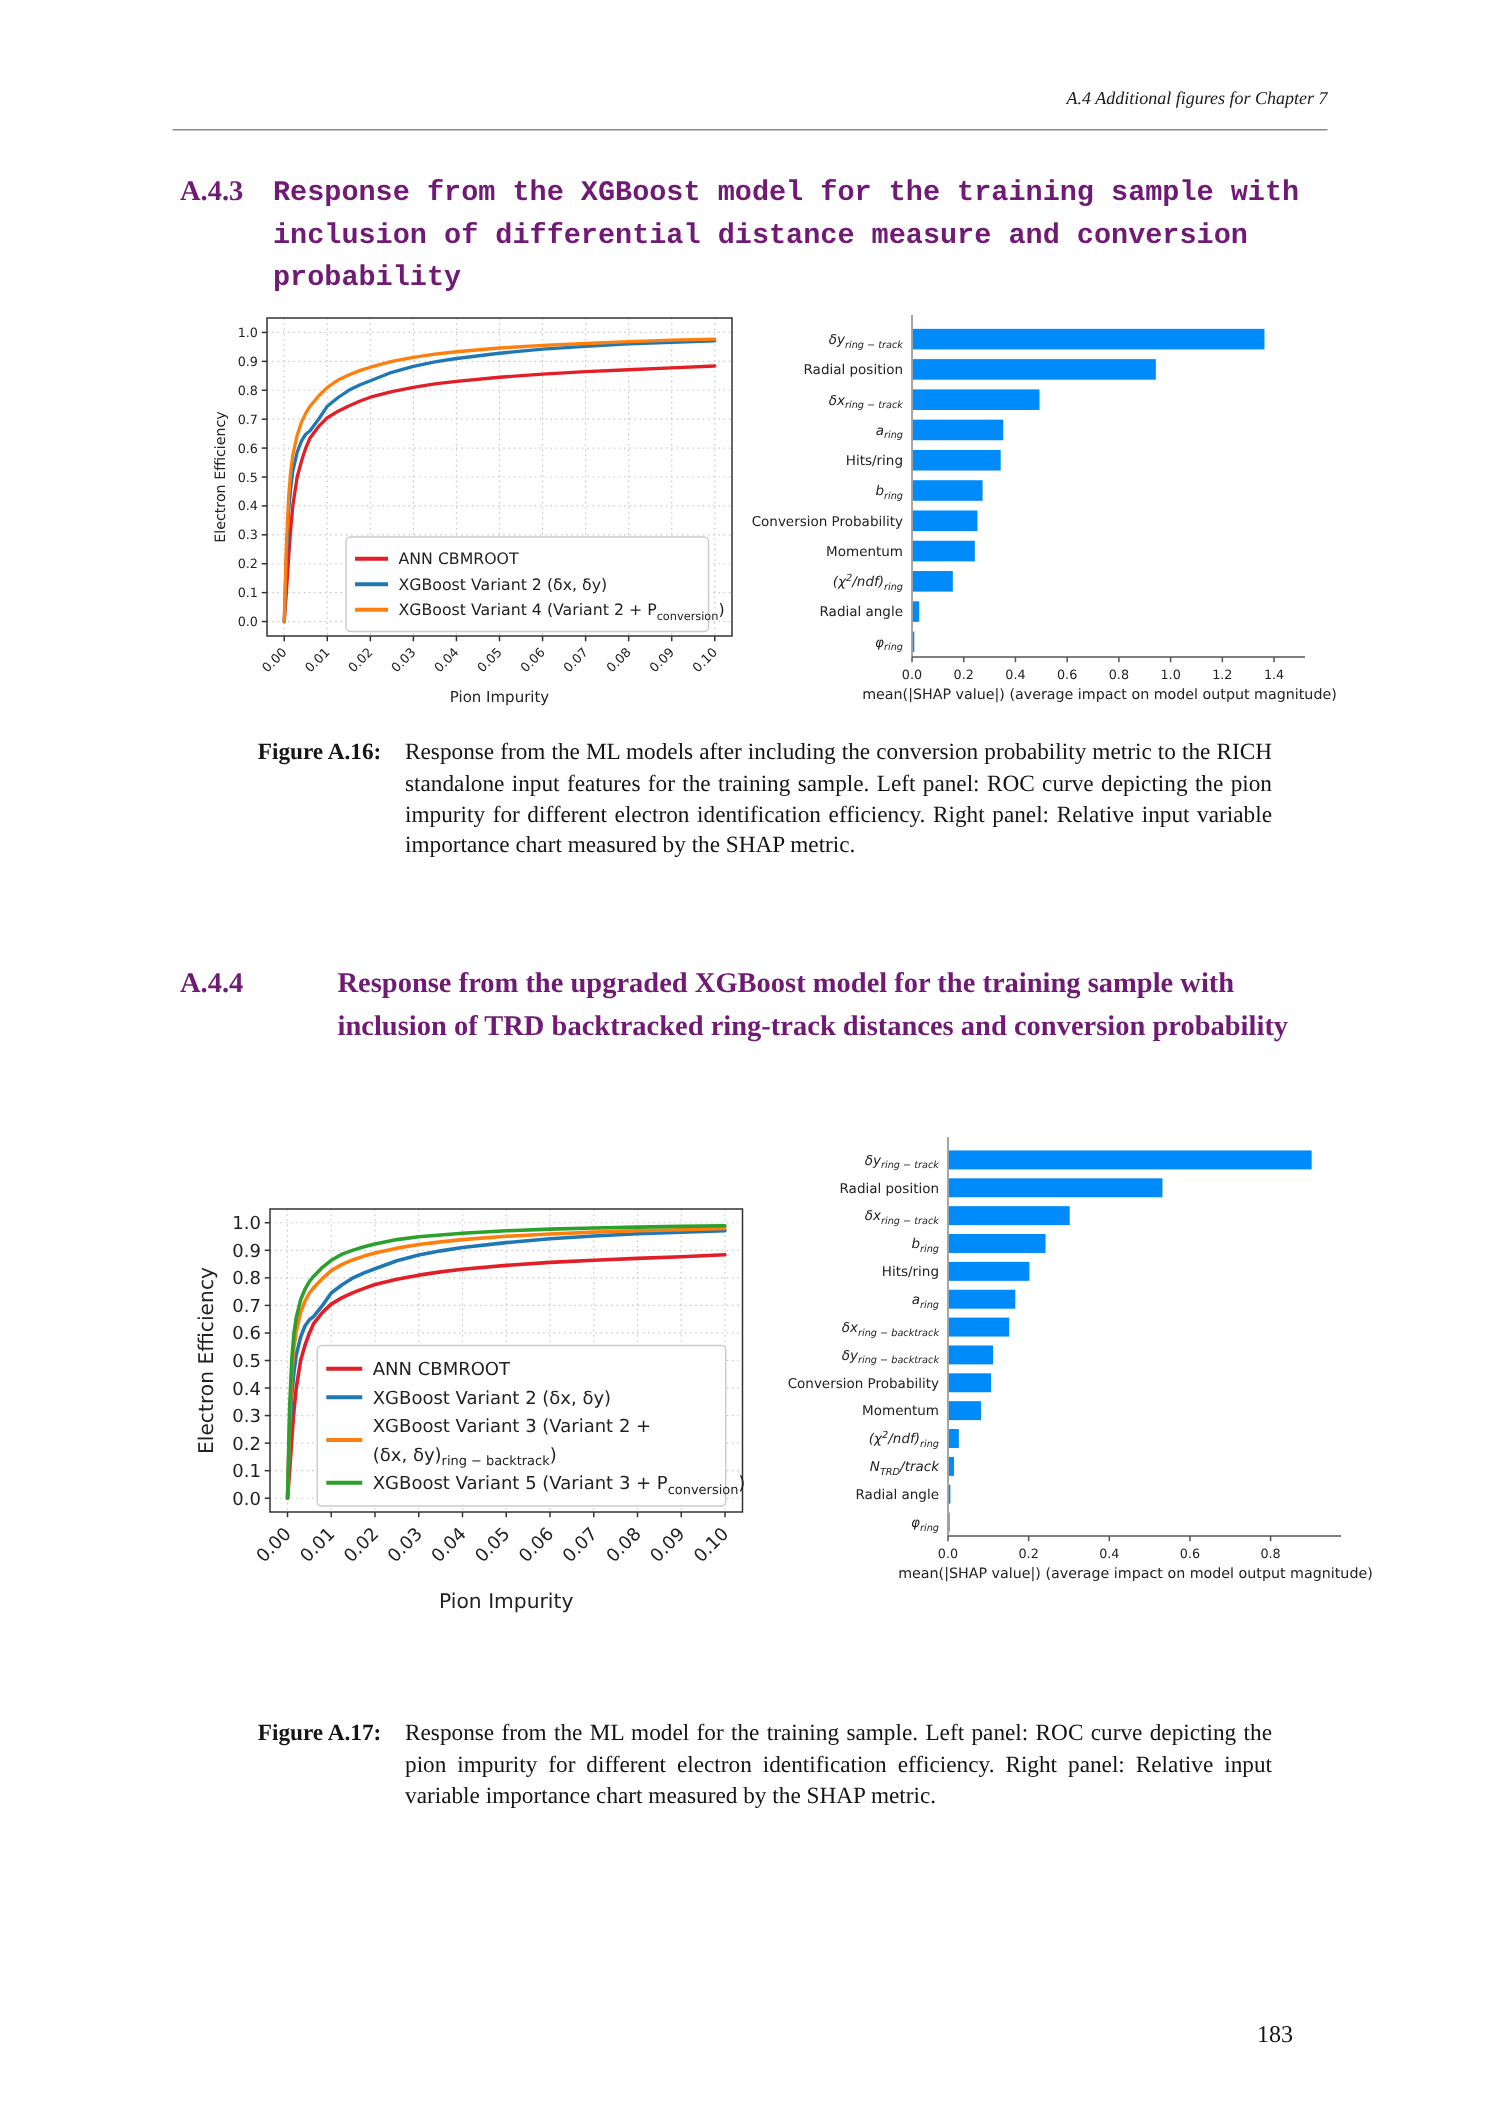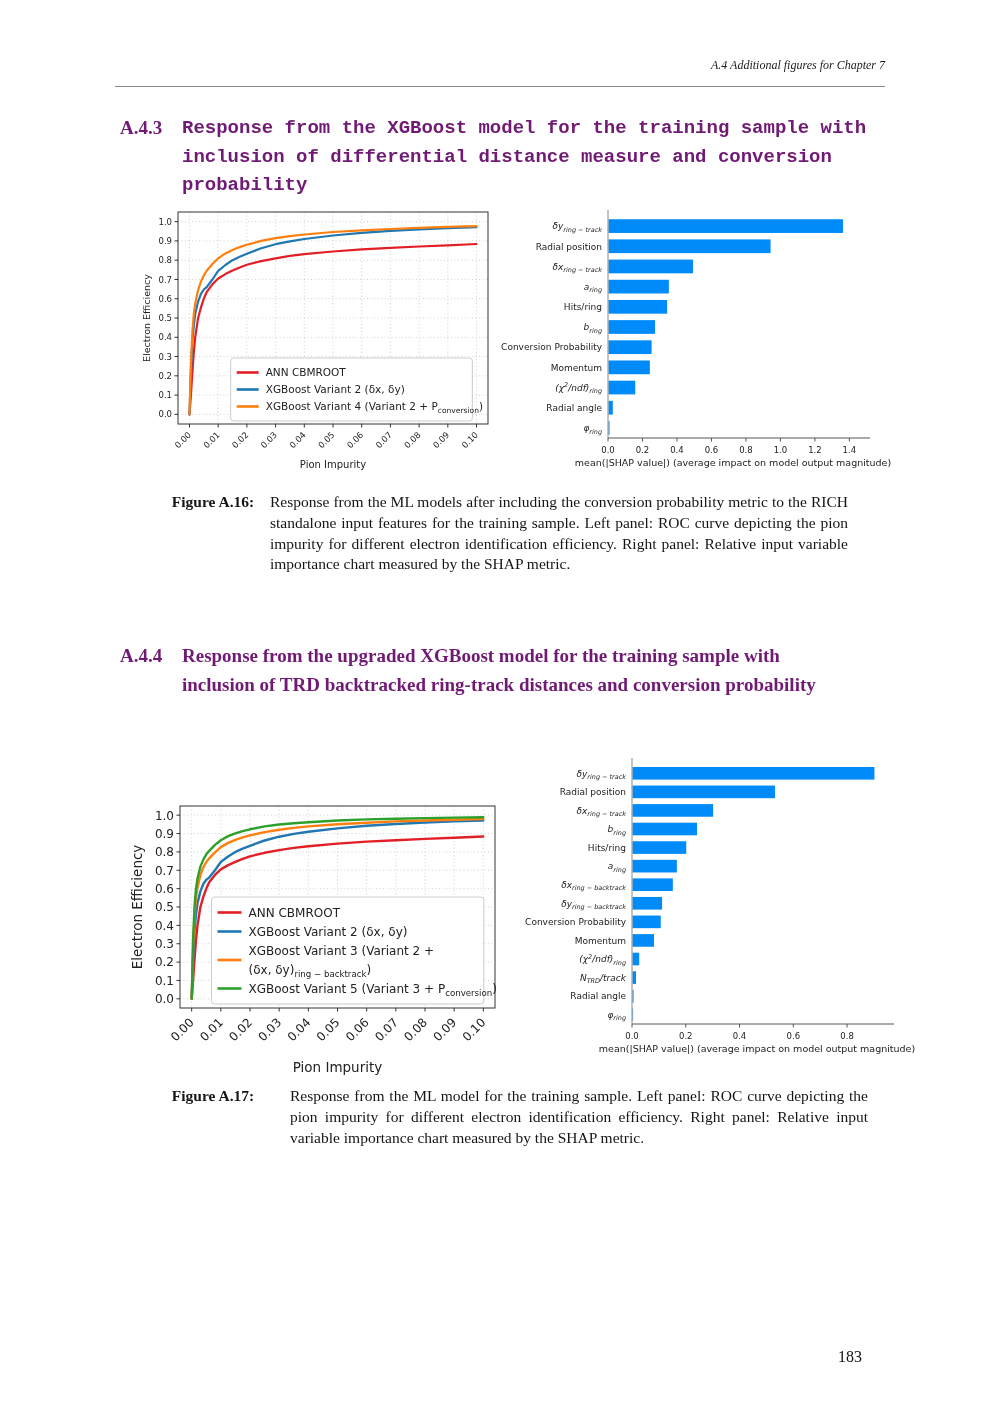--- a/index.html
+++ b/index.html
@@ -4,26 +4,26 @@
 <style>
   html,body{margin:0;padding:0;background:#ffffff;}
   .page{position:relative;width:1000px;height:1414px;background:#fff;overflow:hidden;
         font-family:"Liberation Serif",serif;color:#111;}
   .running-head{position:absolute;top:58px;left:115px;width:770px;text-align:right;
         font-style:italic;font-size:12px;color:#1a1a1a;}
   .head-rule{position:absolute;top:86px;left:115px;width:770px;border-top:1px solid #8a8a8a;height:0;}
   .sec{position:absolute;display:flex;font-weight:bold;font-size:19px;line-height:1.5;color:#701a75;}
   .sec .num{flex:none;width:62px;}
   #sec1{top:114px;left:120px;} #sec1 .ttl{width:690px;font-family:Liberation Mono, monospace;}
-  #sec2{top:642px;left:120px;} #sec2 .ttl{width:660px;}
+  #sec2{top:642px;left:120px;gap:43px;} #sec2 .ttl{width:660px;}
   .cap{position:absolute;display:flex;font-size:15.5px;line-height:1.34;color:#151515;}
   .cap .cap-label{flex:none;width:114px;font-weight:bold;text-align:center;}
   .cap .cap-text{width:578px;text-align:justify;}
   #cap1{top:492px;left:156px;}
-  #cap2{top:1086px;left:156px;gap:20px;}
+  #cap2{top:1146px;left:156px;}
   .pageno{position:absolute;top:1348px;left:838px;width:50px;font-size:16px;}
   svg.chart{position:absolute;overflow:visible;}
   #roc1{left:138px;top:196px;}
   #shap1{left:505px;top:198px;}
   #roc2{left:128px;top:788px;}
   #shap2{left:532px;top:750px;}
   svg text{font-family:"DejaVu Sans",sans-serif;}
 </style>
 </head>
 <body>

